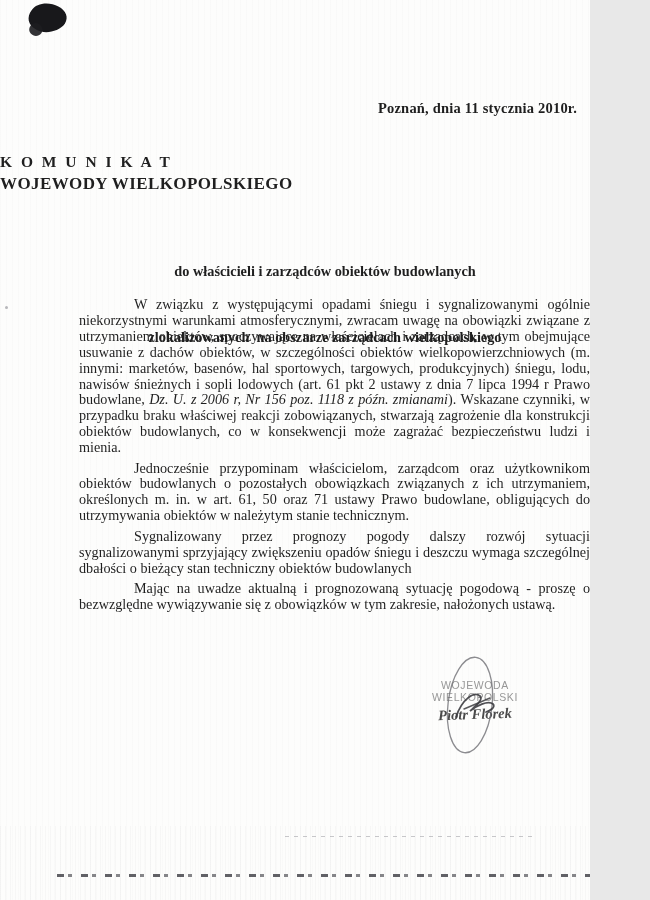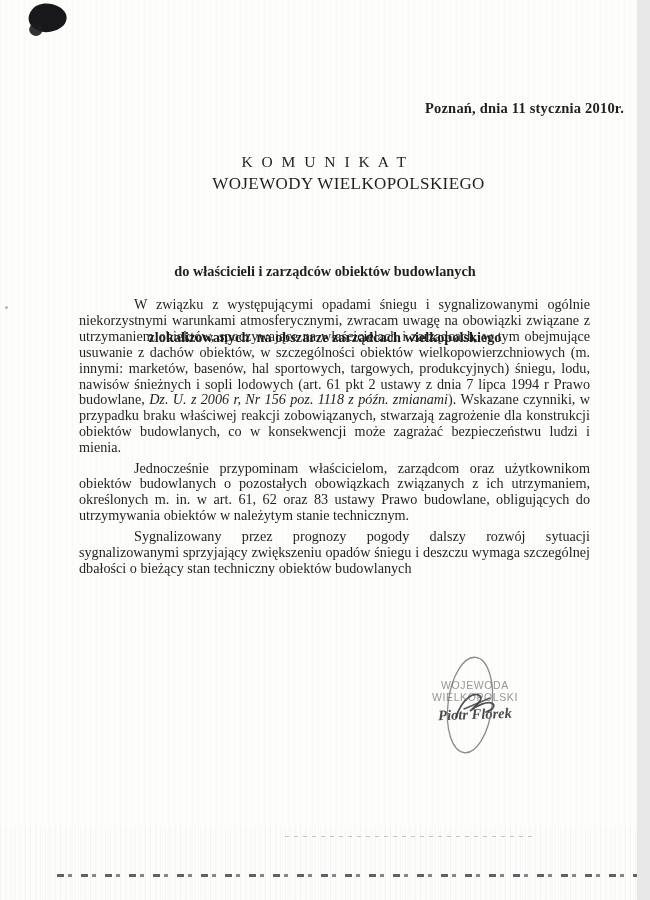--- a/index.html
+++ b/index.html
@@ -1,32 +1,32 @@
 <!DOCTYPE html>
 <html><head>
 <meta charset="utf-8">
 <style>
   html,body { margin:0; padding:0; background:#e8e8e8; }
   .page {
-    position:relative; width:637px; height:900px; overflow:hidden;
+    position:relative; width:590px; height:900px; overflow:hidden;
     background-color:#fdfdfc;
     background-image: repeating-linear-gradient(90deg, rgba(40,40,48,0.016) 0 1px, rgba(0,0,0,0) 1px 6px);
     font-family:"Liberation Serif", serif;
     color:#1f1f1f;
   }
   .dateline {
     position:absolute; top:100px; right:13px;
     font-size:14.5px; font-weight:bold; letter-spacing:0.2px;
   }
   .titleblock {
     position:absolute; top:153px; left:0; width:650px;
-    text-align:center; font-weight:normal;
+    text-align:left; font-weight:bold;
   }
   .title-main  { font-size:15.5px; letter-spacing:2.5px; }
-  .title-issuer{ font-size:17px; letter-spacing:0.4px; margin-top:3px;padding-left:47px; }
+  .title-issuer{ font-size:17px; letter-spacing:0.4px; margin-top:3px; }
   .addressee {
     position:absolute; top:216px; left:0; width:650px;
     text-align:center; font-weight:bold; font-size:14.3px; line-height:22px;
     white-space:pre-wrap;
   }
   .body-text {
     position:absolute; top:297px; left:63px; width:511px;
     font-size:14.2px; line-height:15.9px;margin-left:16px;
   }
   .body-text p { margin:0 0 4.5px 0; text-align:justify; text-indent:55px; }
@@ -79,22 +79,23 @@
     <div class="title-issuer">WOJEWODY WIELKOPOLSKIEGO</div>
   </div>
 
   <div class="addressee">
     <div>do właścicieli i zarządców obiektów budowlanych</div>
     <div>zlokalizowanych  na obszarze zarządcach wielkopolskiego</div>
   </div>
 
   <div class="body-text">
     <p><span>W związku z występującymi opadami śniegu i sygnalizowanymi ogólnie niekorzystnymi warunkami atmosferycznymi, zwracam uwagę na obowiązki związane z utrzymaniem obiektów, spoczywające na właścicielach i zarządcach, w tym obejmujące usuwanie z dachów obiektów, w szczególności obiektów wielkopowierzchniowych (m. innymi: marketów, basenów, hal sportowych, targowych, produkcyjnych) śniegu, lodu, nawisów śnieżnych i sopli lodowych (art. 61 pkt 2 ustawy z dnia 7 lipca 1994 r Prawo budowlane, </span><span class="citation">Dz. U. z 2006 r, Nr 156 poz. 1118 z późn. zmianami</span><span>). Wskazane czynniki, w przypadku braku właściwej reakcji zobowiązanych, stwarzają zagrożenie dla konstrukcji obiektów budowlanych, co w konsekwencji może zagrażać bezpieczeństwu ludzi i mienia.</span></p>
-    <p>Jednocześnie przypominam właścicielom, zarządcom oraz użytkownikom obiektów budowlanych o pozostałych obowiązkach związanych z ich utrzymaniem, określonych m. in. w art. 61, 62 oraz 83 ustawy Prawo budowlane, obligujących do utrzymywania obiektów w należytym stanie technicznym.</p>
+    <p>Jednocześnie przypominam właścicielom, zarządcom oraz użytkownikom obiektów budowlanych o pozostałych obowiązkach związanych z ich utrzymaniem, określonych m. in. w art. 61, 50 oraz 71 ustawy Prawo budowlane, obligujących do utrzymywania obiektów w należytym stanie technicznym.</p>
     <p>Sygnalizowany przez prognozy pogody dalszy rozwój sytuacji sygnalizowanymi sprzyjający zwiększeniu opadów śniegu i deszczu wymaga szczególnej dbałości o bieżący stan techniczny obiektów budowlanych</p>
+    <p>Mając na uwadze aktualną i prognozowaną sytuację pogodową - proszę o bezwzględne wywiązywanie się z obowiązków w tym zakresie, nałożonych ustawą.</p>
   </div>
 
   <div class="sig-role">WOJEWODA WIELKOPOLSKI</div>
   <div class="sig-name">Piotr Florek</div>
 
   <svg class="sig-flourish" width="130" height="130" viewBox="0 0 130 130">
     <ellipse cx="40" cy="60" rx="22" ry="48" fill="none" stroke="#6f6f74" stroke-width="1.3" opacity="0.8" transform="rotate(7 40 60)"></ellipse>
     <path d="M26,72 C32,54 44,46 50,51 C54,55 44,62 40,66 C46,61 58,55 63,59 C66,62 60,66 56,67" fill="none" stroke="#3c3c40" stroke-width="1.8" stroke-linecap="round" opacity="0.9"></path>
     <path d="M34,64 L60,53" fill="none" stroke="#3c3c40" stroke-width="1.4" stroke-linecap="round" opacity="0.85"></path>
   </svg>

